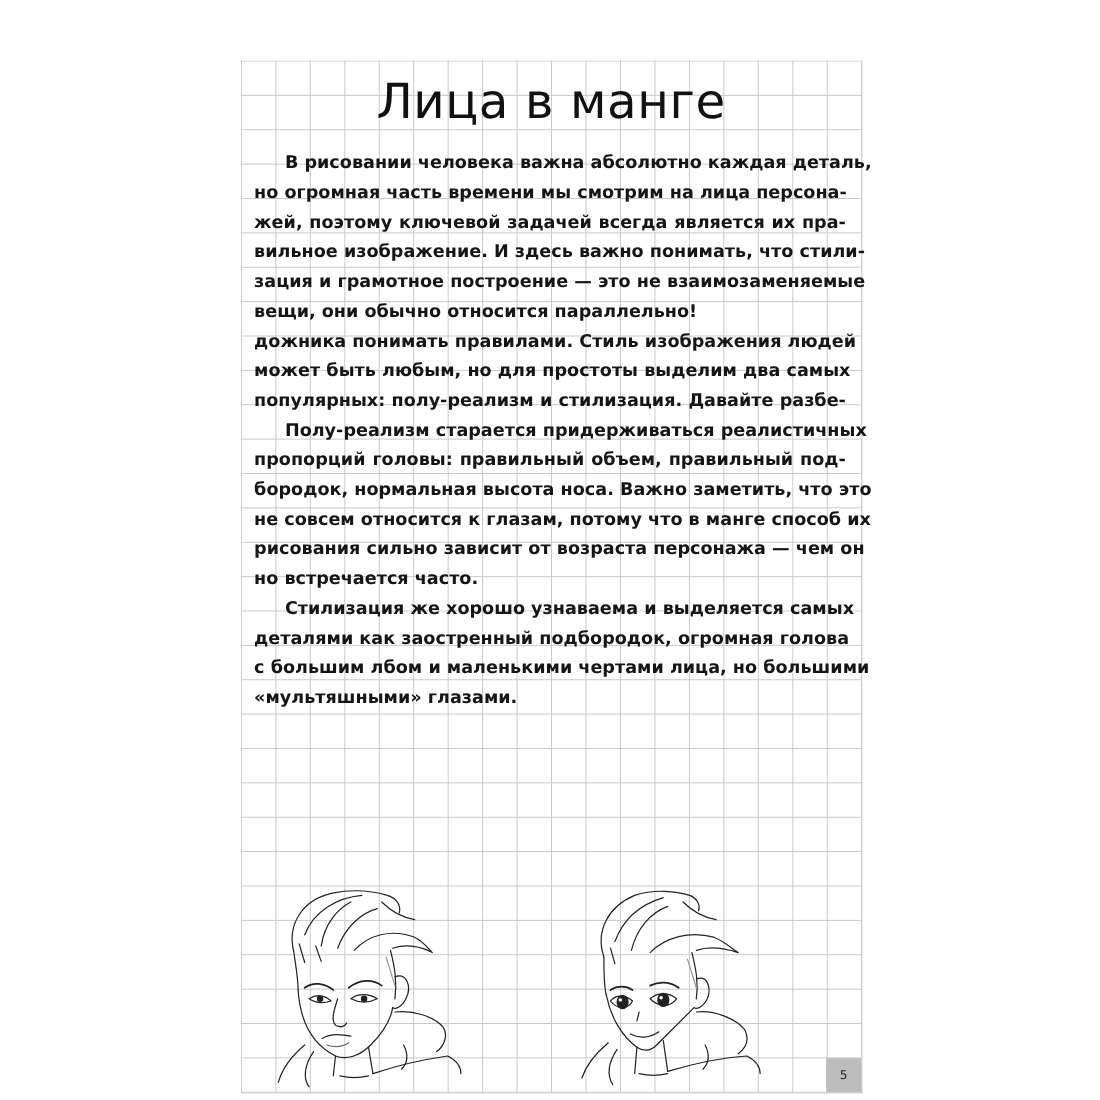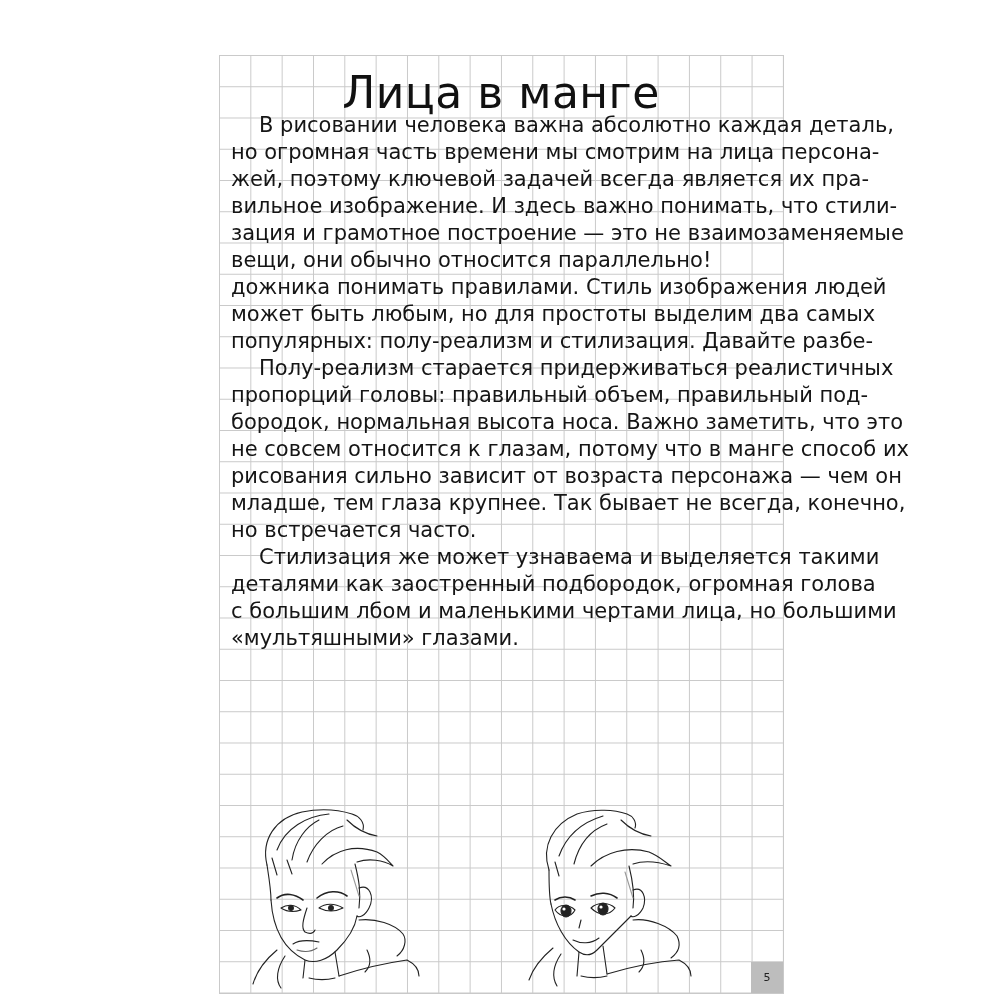--- a/index.html
+++ b/index.html
@@ -36,25 +36,26 @@
       width: 564px;
       text-align: center;
       font-size: 44px;
       line-height: 56px;
       color: #111;
       letter-spacing: 0.5px;
     }
     .body-text {
       position: absolute;
       left: 12px;
-      top: 57px;
+      top: 79px;
       width: 538px;
-      font-size: 21px;
+      font-size: 16px;
       line-height: 27px;
       color: #151515;
+      font-weight: bold;
     }
     .line {
       display: block;
       text-align: justify;
       text-align-last: justify;
       white-space: nowrap;
     }
     .line.last {
       text-align-last: left;
     }
@@ -106,25 +107,24 @@
       <span class="line">дожника понимать правилами. Стиль изображения людей</span>
       <span class="line">может быть любым, но для простоты выделим два самых</span>
       <span class="line">популярных: полу-реализм и стилизация. Давайте разбе-</span>
     </div>
     <div>
       <span class="line indent">Полу-реализм старается придерживаться реалистичных</span>
       <span class="line">пропорций головы: правильный объем, правильный под-</span>
       <span class="line">бородок, нормальная высота носа. Важно заметить, что это</span>
       <span class="line">не совсем относится к глазам, потому что в манге способ их</span>
       <span class="line">рисования сильно зависит от возраста персонажа — чем он</span>
-      <span class="line">младше, тем глаза крупнее. Так бывает не всегда, конечно,</span>
       <span class="line last">но встречается часто.</span>
     </div>
     <div>
-      <span class="line indent">Стилизация же может узнаваема и выделяется такими</span>
+      <span class="line indent">Стилизация же хорошо узнаваема и выделяется самых</span>
       <span class="line">деталями как заостренный подбородок, огромная голова</span>
       <span class="line">с большим лбом и маленькими чертами лица, но большими</span>
       <span class="line last">«мультяшными» глазами.</span>
     </div>
   </div>
 
   <div class="figure fig-left">
     <svg viewBox="0 0 180 190" fill="none" stroke="#222" stroke-width="1.1" stroke-linecap="round" stroke-linejoin="round">
 
       <path d="M20 65 C14 40 28 18 55 12 C75 8 92 10 105 14 C112 16 118 22 116 30"></path>

